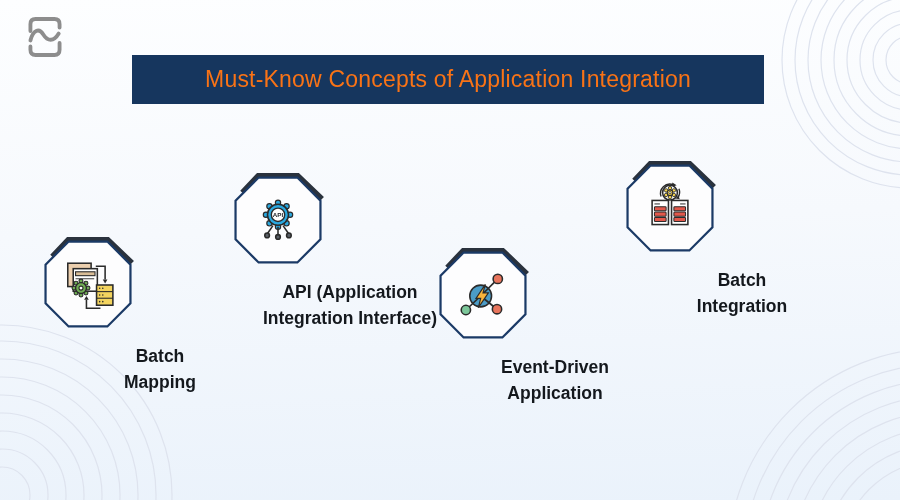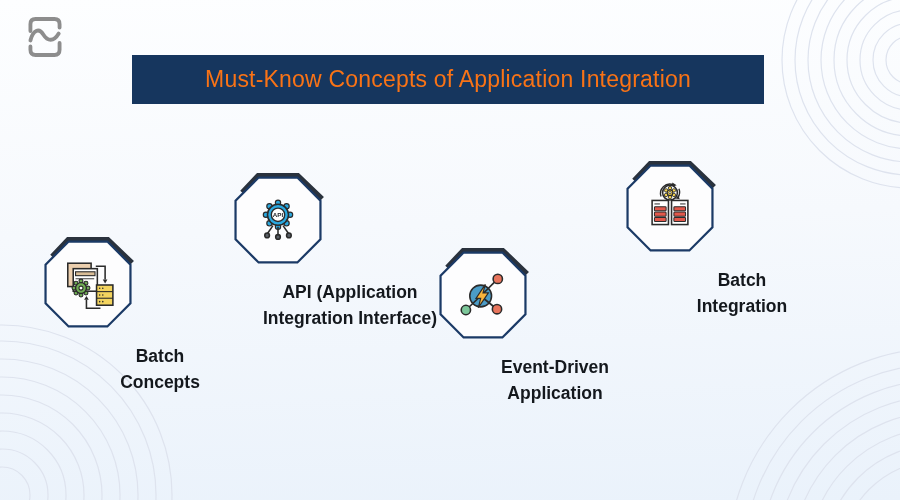--- a/index.html
+++ b/index.html
@@ -113,21 +113,21 @@
         <g fill="none" stroke="#2b2b2b" stroke-width="2">
           <path d="M 46,12 L 58,12 L 58,29"></path>
           <polygon points="55,29 61,29 58,34" fill="#2b2b2b" stroke="none"></polygon>
           <path d="M 52,66 L 34,66 L 34,55"></path>
           <polygon points="31,55 37,55 34,50" fill="#2b2b2b" stroke="none"></polygon>
         </g>
       </svg>
     </div>
     <div class="label">
       <span>Batch</span>
-      <span>Concepts</span>
+      <span>Mapping</span>
     </div>
   </div>
 
   <div class="concept" style="left:230px; top:172px;">
     <div class="octwrap">
       <svg class="octbg" viewBox="0 0 104 104">
         <path d="M 14,23 L 31,5 L 73,5 L 99,30" fill="none" stroke="#2a323d" stroke-width="8"></path>
         <polygon points="31,6 73,6 98,31 98,73 73,98 31,98 6,73 6,31" fill="#fdfdfe" stroke="#1b3a66" stroke-width="2.4"></polygon>
       </svg>
       <svg class="icn" viewBox="0 0 72 72">

